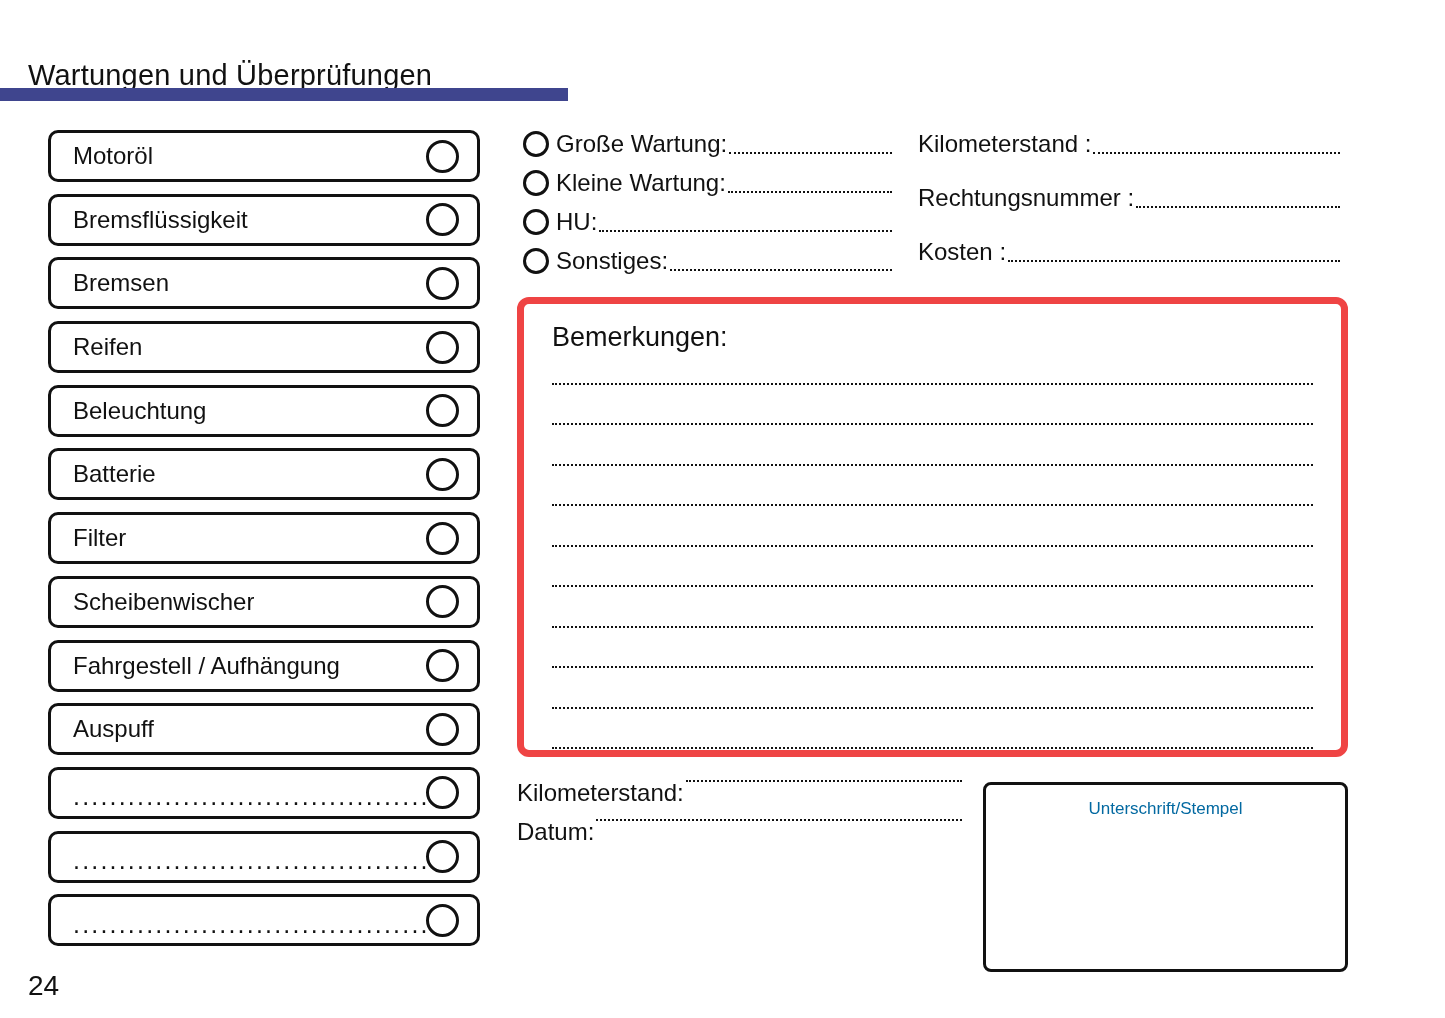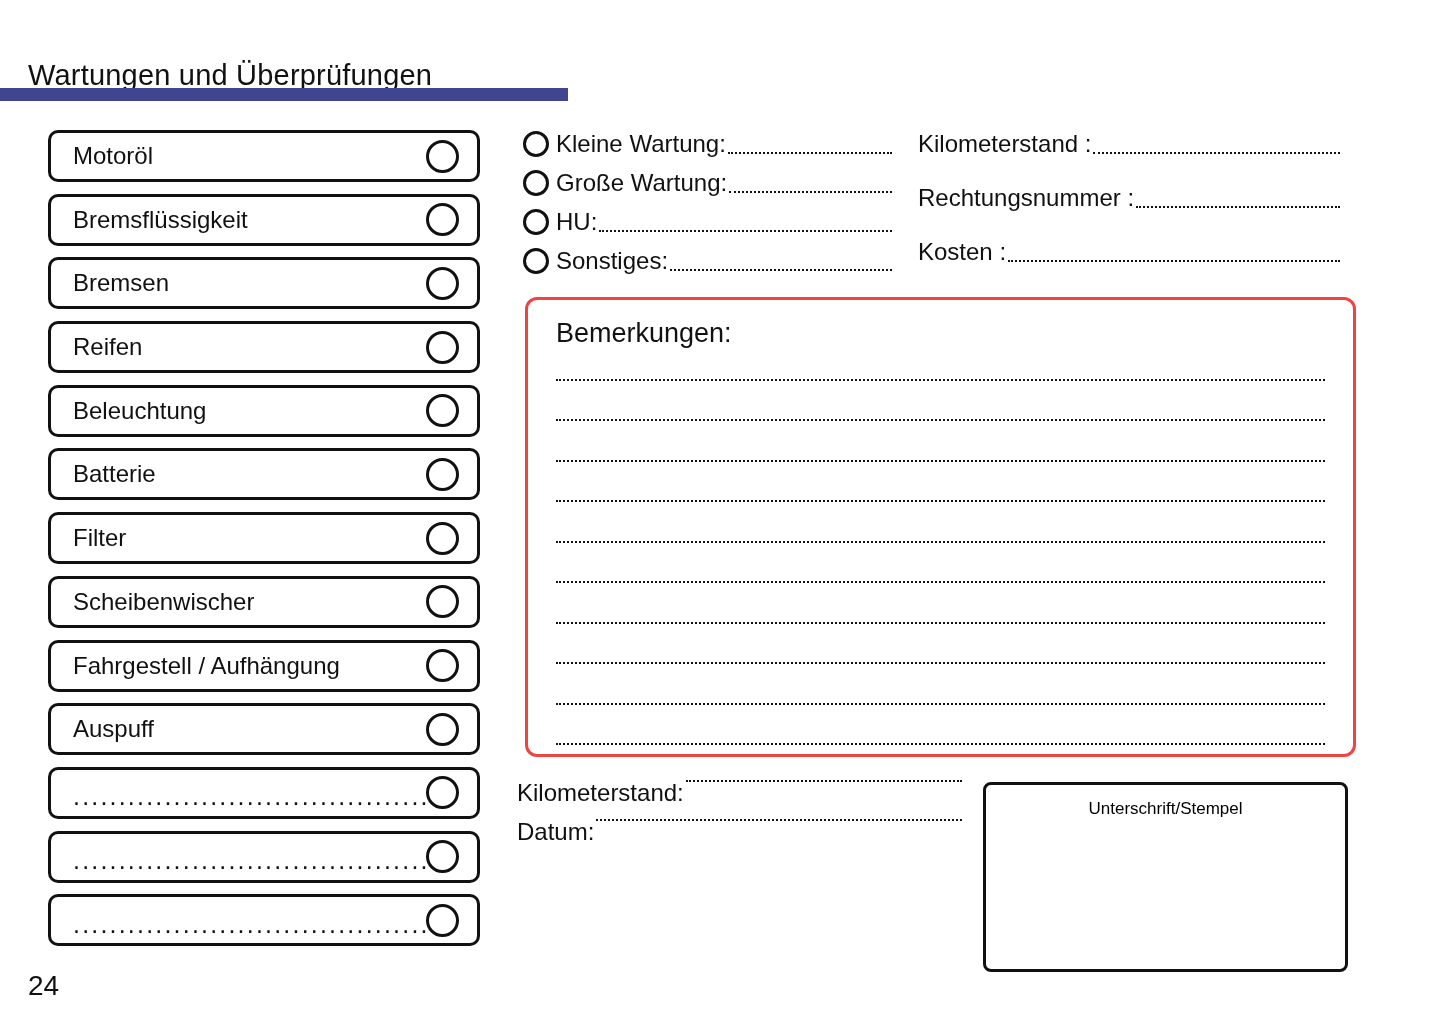--- a/index.html
+++ b/index.html
@@ -32,37 +32,37 @@
   .st-row .lbl,.sd-row .lbl,.ns-row .lbl{font-size:24px;line-height:26px;white-space:nowrap;}
   .dotfill{flex:1 1 auto;border-bottom:2.4px dotted #111;margin-bottom:3px;margin-left:2px;}
 
   
   .service-fields{left:918px;top:131px;width:422px;display:flex;flex-direction:column;gap:28px;}
   .sd-row{display:flex;align-items:flex-end;height:26px;}
 
   
   .remarks-box{
     left:517px;top:297px;width:831px;height:460px;box-sizing:border-box;
-    border:3px solid #ef4444;border-radius:12px;background:#fff;margin-left:8px;
+    border:7px solid #ef4444;border-radius:12px;background:#fff;
   }
   .remarks-title{position:absolute;left:28px;top:18px;font-size:27px;}
   .remarks-lines{position:absolute;left:28px;right:28px;top:40px;}
   .bline{height:38.5px;border-bottom:2.2px dotted #111;}
 
   
   .next-service{left:517px;top:780px;width:445px;display:flex;flex-direction:column;}
   .ns-title{font-size:27px;font-weight:bold;height:34px;margin-bottom:12px;}
   .ns-row{display:flex;align-items:flex-start;height:26px;margin-bottom:13px;}
 
   
   .signature-box{
     left:983px;top:782px;width:365px;height:190px;box-sizing:border-box;
     border:3px solid #111;border-radius:8px;background:#fff;text-align:center;
   }
-  .signature-label{display:inline-block;margin-top:14px;font-size:17px;color:#000000;}
+  .signature-label{display:inline-block;margin-top:14px;font-size:17px;color:#0369a1;}
 
   .page-number{left:28px;top:970px;font-size:28px;}
 </style>
 </head>
 <body>
 
 <h1 class="abs page-title">Wartungen und Überprüfungen</h1>
 <div class="abs accent-bar" style="background: rgb(63, 69, 142);"></div>
 
 <div class="abs checklist">
@@ -116,26 +116,26 @@
   </div>
   <div class="check-box">
     <span class="check-label dots">.........................................</span>
     <span class="ccircle"></span>
   </div>
 </div>
 
 <div class="abs service-type">
   <div class="st-row">
     <span class="radio"></span>
-    <span class="lbl">Kleine Wartung:</span>
+    <span class="lbl">Große Wartung:</span>
     <span class="dotfill"></span>
   </div>
   <div class="st-row">
     <span class="radio"></span>
-    <span class="lbl">Große Wartung:</span>
+    <span class="lbl">Kleine Wartung:</span>
     <span class="dotfill"></span>
   </div>
   <div class="st-row">
     <span class="radio"></span>
     <span class="lbl">HU:</span>
     <span class="dotfill"></span>
   </div>
   <div class="st-row">
     <span class="radio"></span>
     <span class="lbl">Sonstiges:</span>

